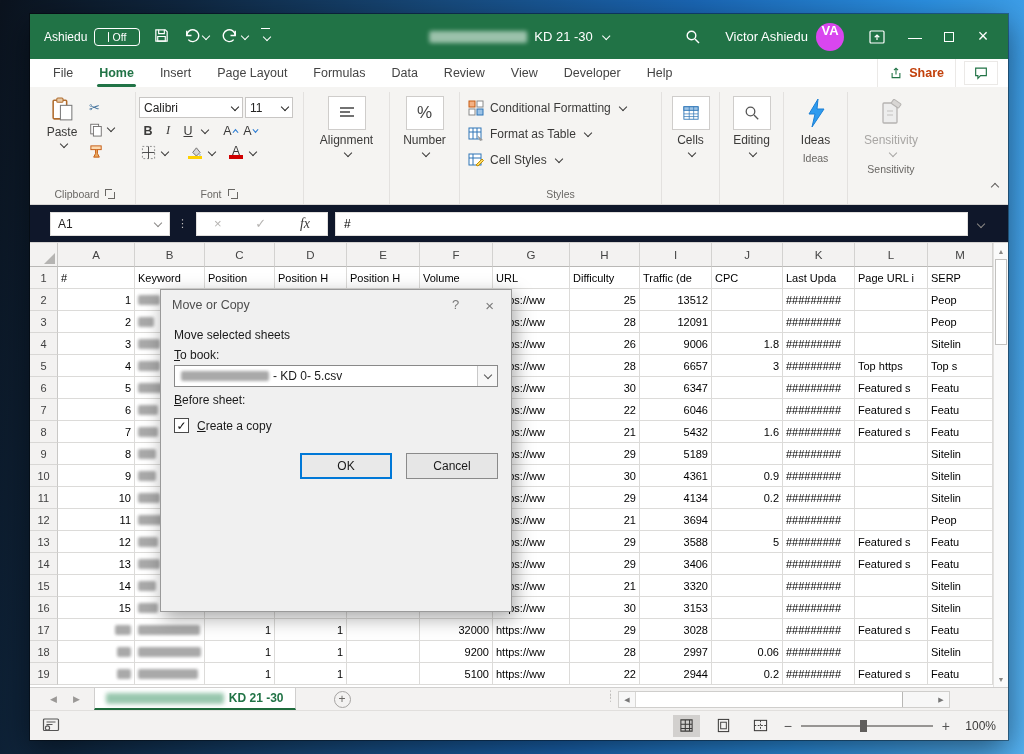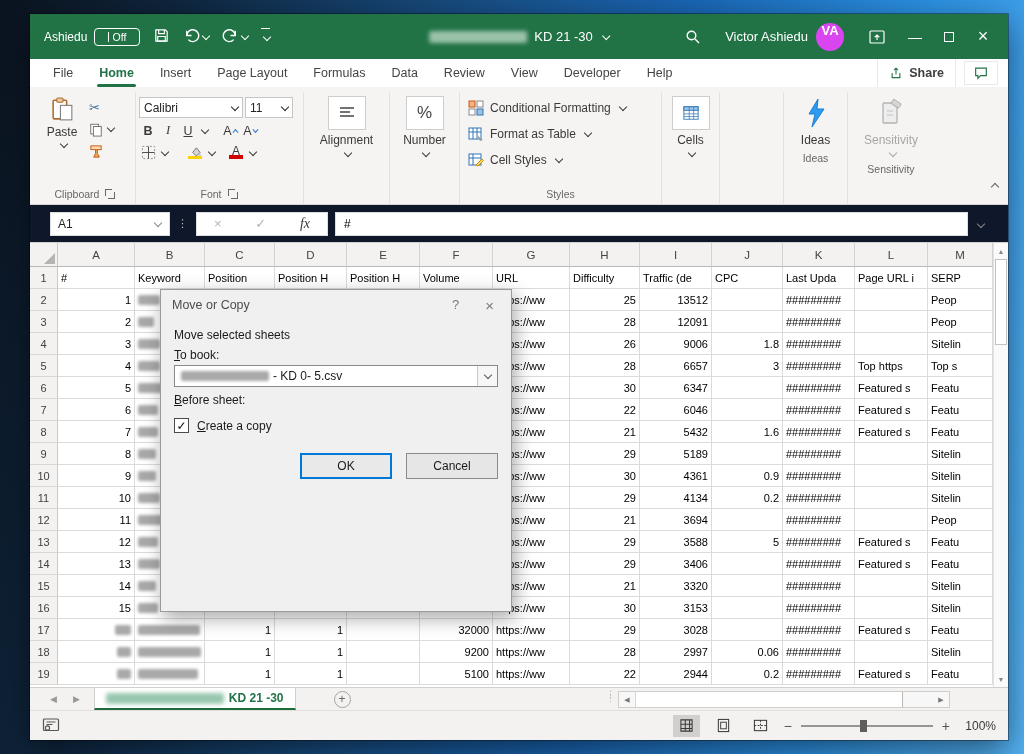--- a/index.html
+++ b/index.html
@@ -41,21 +41,21 @@
 
   
   .tabrow{ height:28px; background:#fff; display:flex; align-items:stretch;
     padding-left:10px; font-size:12.5px; color:#444; flex:none; }
   .rtab{ padding:0 13px; display:flex; align-items:center; position:relative; white-space:nowrap; }
   .rtab.active{ color:#217346; font-weight:700; }
   .rtab.active::after{ content:''; position:absolute; left:11px; right:11px; bottom:0;
     height:3px; background:#217346; border-radius:2px; }
   .tabrow-right{ margin-left:auto; display:flex; align-items:center; gap:8px; padding-right:10px; }
   .share-btn{ display:flex; align-items:center; gap:6px; border:1px solid #ebe9e7;
-    padding:9px 11px; color:#404040; font-weight:600; font-size:12.5px; background:#fff; }
+    padding:9px 11px; color:#c2410c; font-weight:600; font-size:12.5px; background:#fff; }
   .comment-btn{ border:1px solid #ebe9e7; padding:3px 8px; background:#fff; display:flex; align-items:center; }
 
   
   .ribbon{ height:118px; background:#f5f4f2; display:flex; padding:5px 4px 0 6px;
     position:relative; border-bottom:1px solid #d8d6d4; flex:none; color:#3b3a39; }
   .rgroup{ display:flex; flex-direction:column; border-right:1px solid #e3e1df; padding:0 3px; flex:none; }
   .rg-content{ flex:1; display:flex; align-items:flex-start; }
   .rg-label{ height:21px; font-size:10.5px; color:#696764; display:flex; align-items:center;
     justify-content:center; gap:5px; }
   .paste-btn{ width:46px; display:flex; flex-direction:column; align-items:center; gap:2px;
@@ -458,20 +458,30 @@
               <path d="M2 10h16M2 13h16M8 2v14M13 2v14" stroke="#2e75b6" stroke-width=".8"></path>
             </svg>
           </span>
         <span>Cells</span>
         <span class="chev"></span>
       </div>
       <div class="rg-label"></div>
     </div>
 
     <div class="rgroup" style="width:64px">
+      <div class="collapsed">
+        <span class="big-icon-box">
+            <svg width="16" height="16" viewBox="0 0 16 16">
+              <circle cx="6.5" cy="6.5" r="4.3" fill="none" stroke="#555" stroke-width="1.3"></circle>
+              <path d="M10 10l4.2 4.2" stroke="#555" stroke-width="1.3"></path>
+            </svg>
+          </span>
+        <span>Editing</span>
+        <span class="chev"></span>
+      </div>
       <div class="rg-label"></div>
     </div>
 
     <div class="rgroup" style="width:64px">
       <div class="collapsed">
         <span style="height:34px;display:flex;align-items:center">
             <svg width="22" height="30" viewBox="0 0 22 30">
               <path d="M13 1 4 16h6l-3 13L19 11h-7z" fill="#2e9bef" stroke="#1b7fd4"></path>
             </svg>
           </span>

